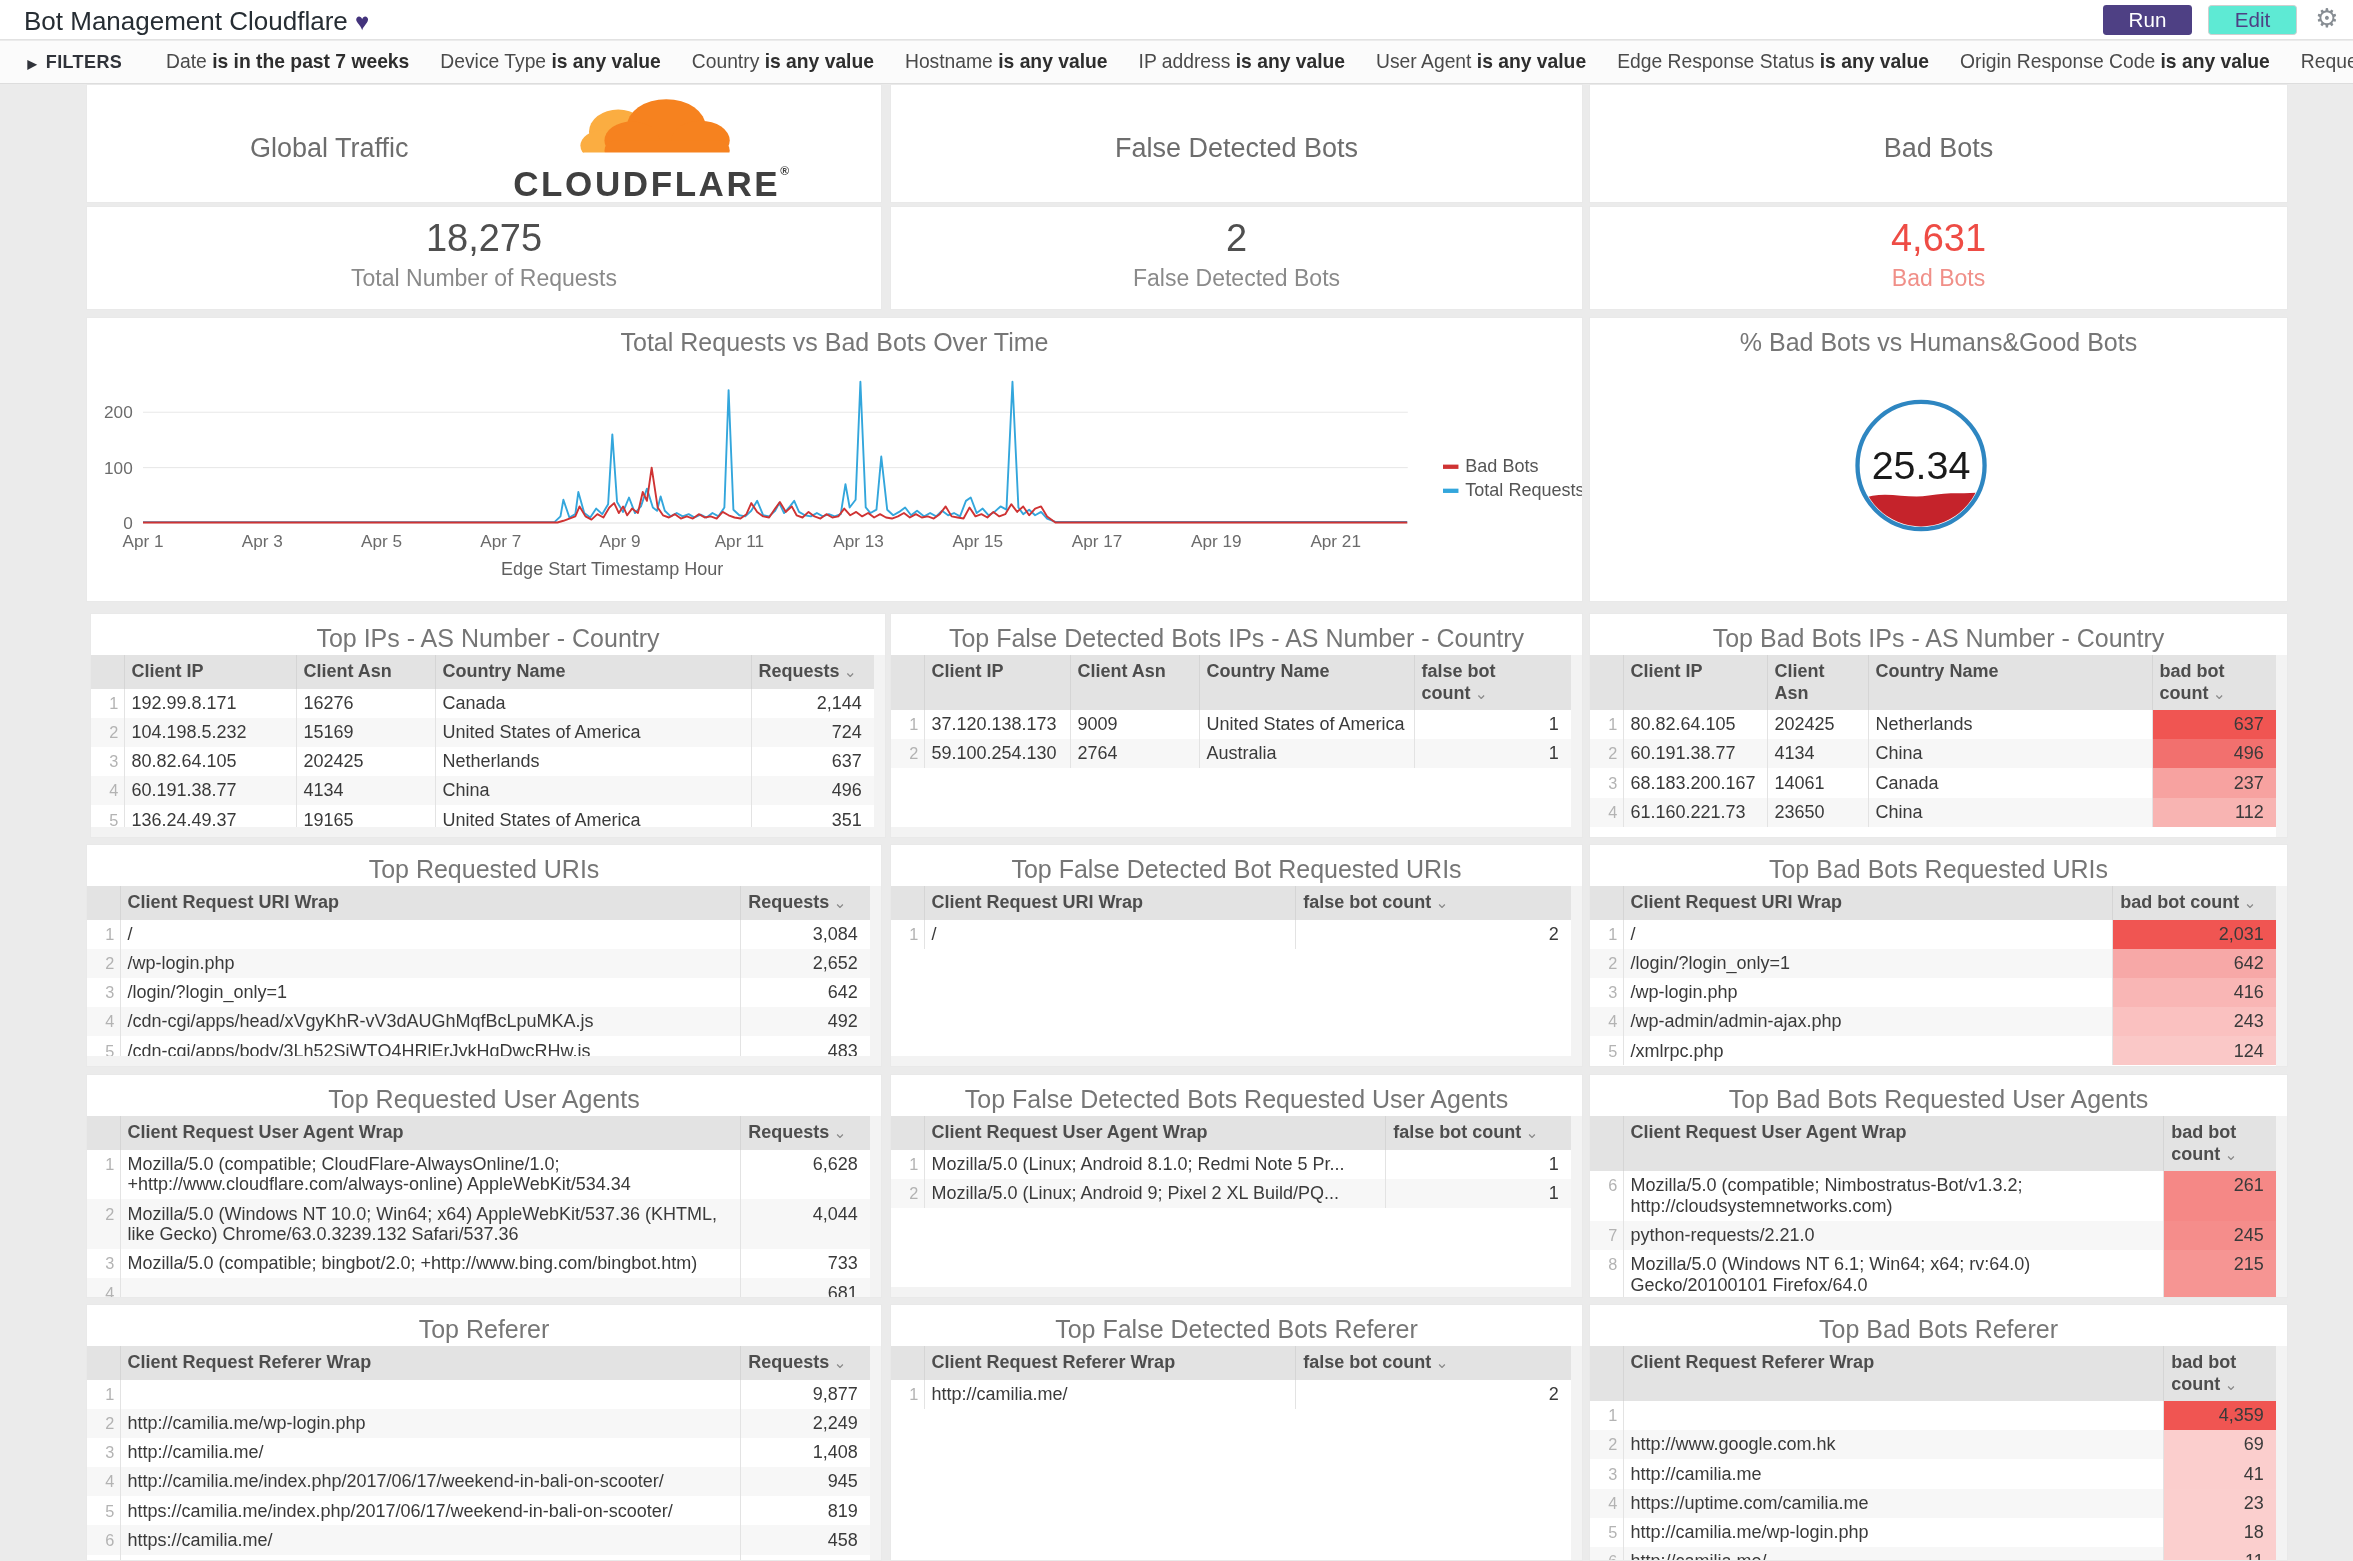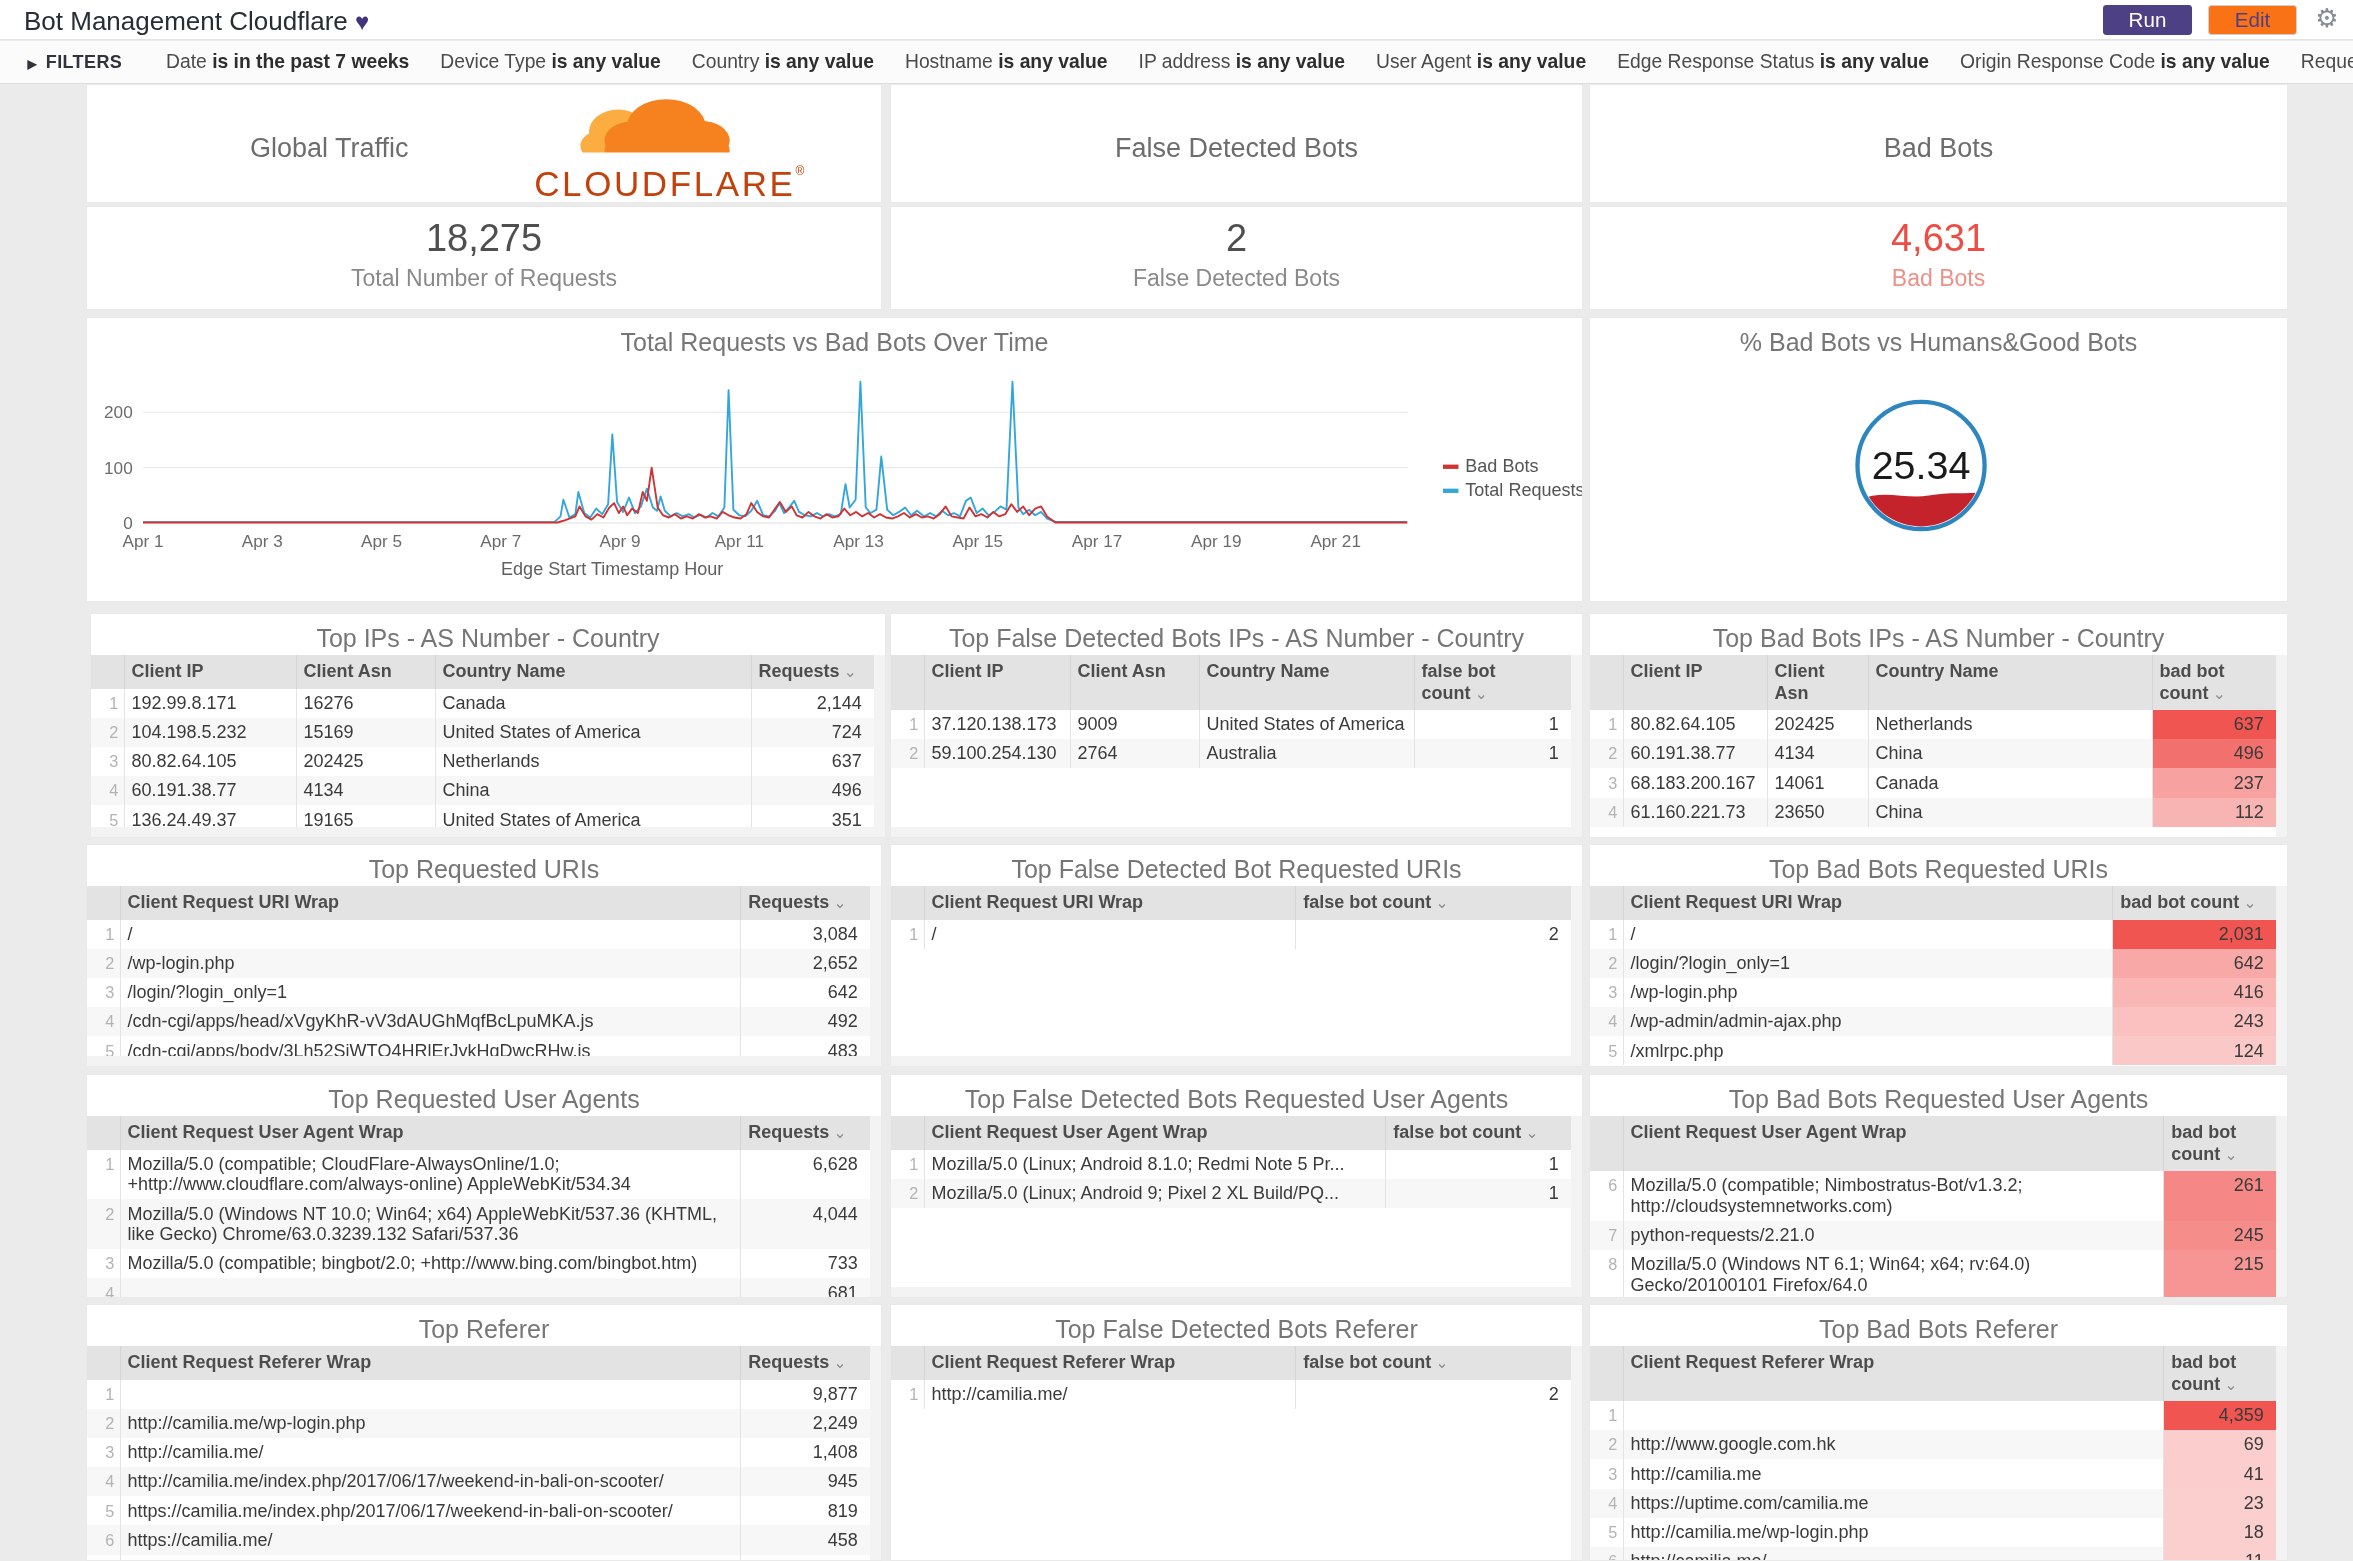--- a/index.html
+++ b/index.html
@@ -4,38 +4,38 @@
 <style>
   * { margin:0; padding:0; box-sizing:border-box; }
   html,body { width:2354px; height:1561px; }
   body { font-family:"Liberation Sans", sans-serif; background:#ebebeb; position:relative; overflow:hidden; color:#333; }
 
   
   .topbar { position:absolute; left:0; top:0; width:2354px; height:40px; background:#ffffff; border-bottom:0.9px solid #e2e2e2; z-index:5; }
   .topbar-title { position:absolute; left:24px; top:6px; font-size:26px; color:#262d33; }
   .heart { color:#43337c; font-size:24px; }
   .btn-run { position:absolute; right:162px; top:5.2px; width:89px; height:30px; background:#4e4084; color:#ffffff; font-size:20.6px; border:none; border-radius:3.4px; }
-  .btn-edit { position:absolute; right:57px; top:5.2px; width:89px; height:30px; background:#f97316; color:#4e4084; font-size:20.6px; border:0.9px solid #cfcfcf; border-radius:3.4px; }
+  .btn-edit { position:absolute; right:57px; top:5.2px; width:89px; height:30px; background:#5eead4; color:#4e4084; font-size:20.6px; border:0.9px solid #cfcfcf; border-radius:3.4px; }
   .gear { position:absolute; right:15.5px; top:3.4px; font-size:26px; color:#878d93; }
 
   
   .filterbar { position:absolute; left:0; top:41px; width:2354px; height:43px; background:#fbfbfb; border-bottom:0.9px solid #dddddd; overflow:hidden; white-space:nowrap; z-index:5; }
   .filters-label { display:inline-block; margin-left:27.5px; margin-top:11.2px; font-size:18px; font-weight:bold; color:#30333a; letter-spacing:0.4px; vertical-align:top; }
   .filters-caret { font-size:12px; color:#30333a; margin-right:8.6px; }
   .chips { display:inline-block; margin-left:40px; margin-top:10.3px; vertical-align:top; }
   .chip { display:inline-block; margin-right:31px; font-size:19.3px; color:#4a4a4a; }
   .chip b { color:#2e2e2e; }
 
   
   .tile { position:absolute; background:#ffffff; border:0.9px solid #e9e9e9; overflow:hidden; }
   .tile-title { text-align:center; font-size:25px; color:#767676; padding-top:9.5px; height:41px; white-space:nowrap; }
 
   
   .logo-wrap { position:absolute; left:411px; top:1.7px; width:309px; height:115px; }
-  .logo-text { position:absolute; left:0; top:77px; width:309px; text-align:right; font-size:35px; font-weight:normal; letter-spacing:2.6px; color:#c2410c; }
+  .logo-text { position:absolute; left:0; top:77px; width:309px; text-align:center; font-size:35px; font-weight:bold; letter-spacing:2.6px; color:#404040; }
   .logo-reg { font-size:12px; vertical-align:top; }
   .section-head { position:absolute; top:48px; width:100%; text-align:center; font-size:27px; color:#6d6d6d; }
   .section-head.left-col { left:163px; width:auto; }
 
   
   .kpi-value { margin-top:10.3px; text-align:center; font-size:38px; color:#4f4f4f; }
   .kpi-value.red { color:#ee4c45; }
   .kpi-label { text-align:center; font-size:23px; color:#8a8a8a; margin-top:5.2px; }
   .kpi-label.red { color:#f08f88; }
 

